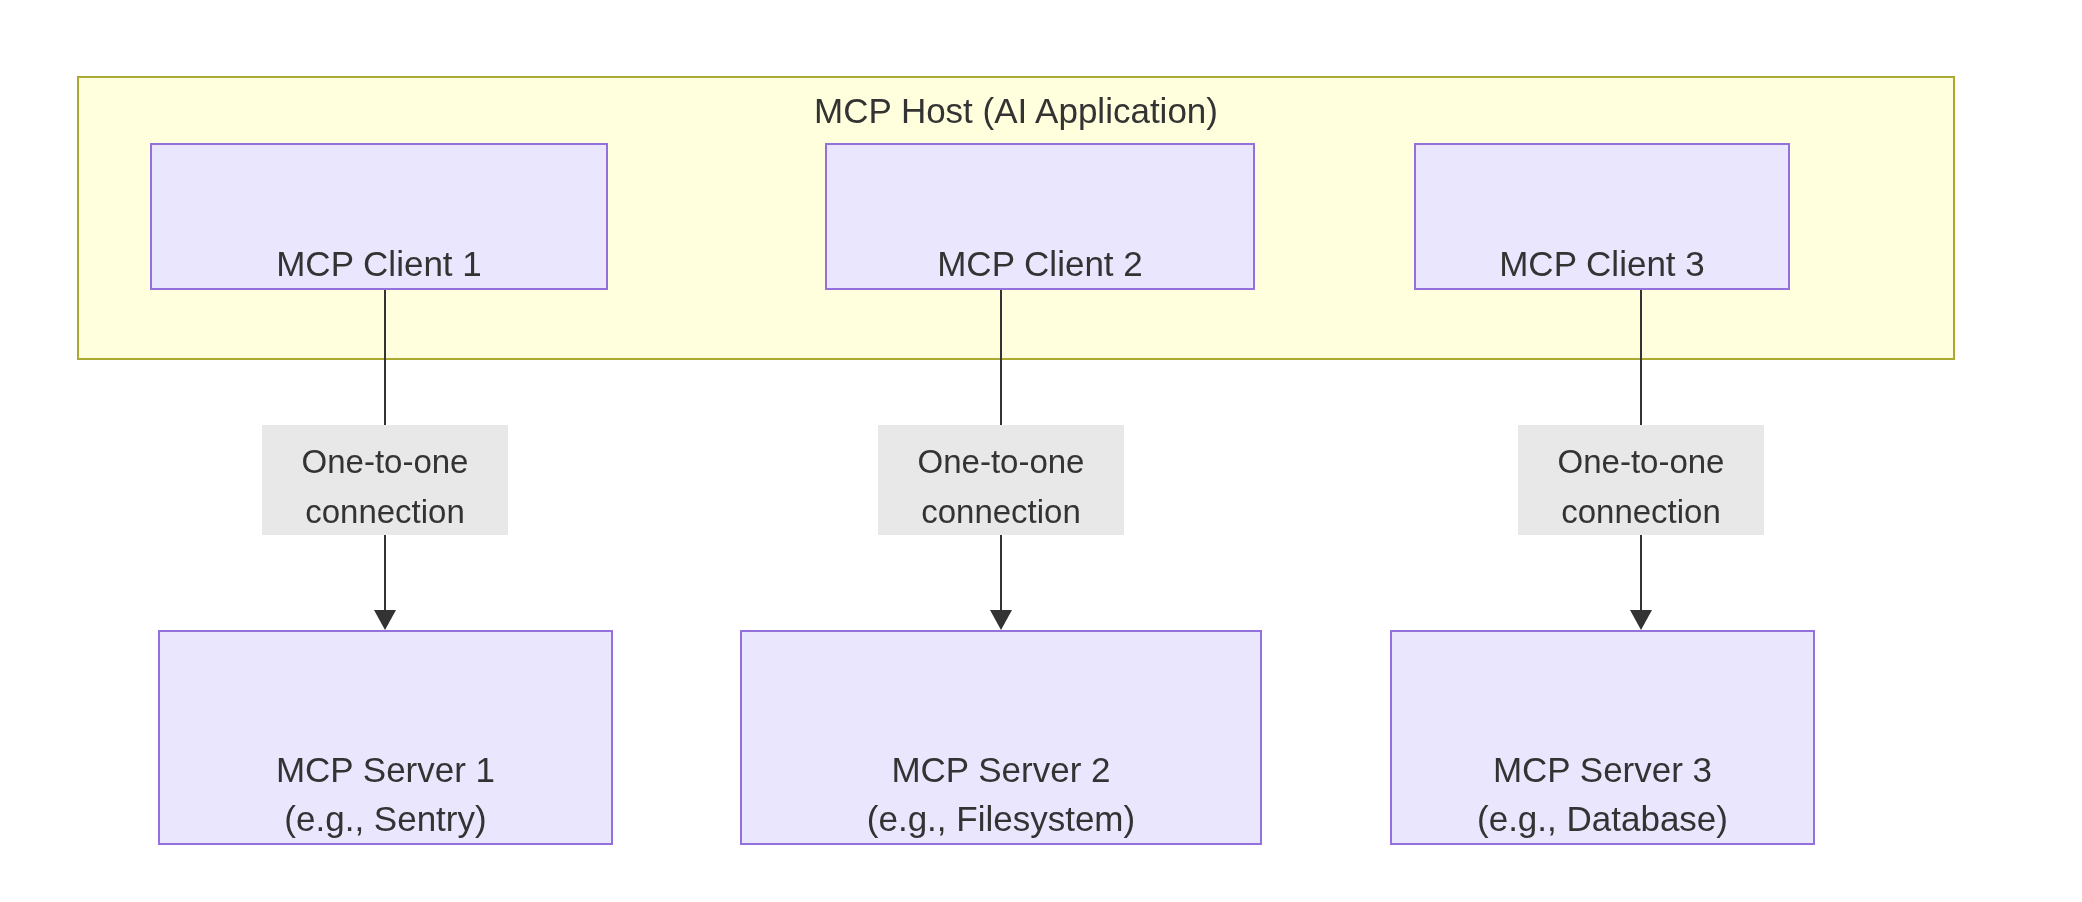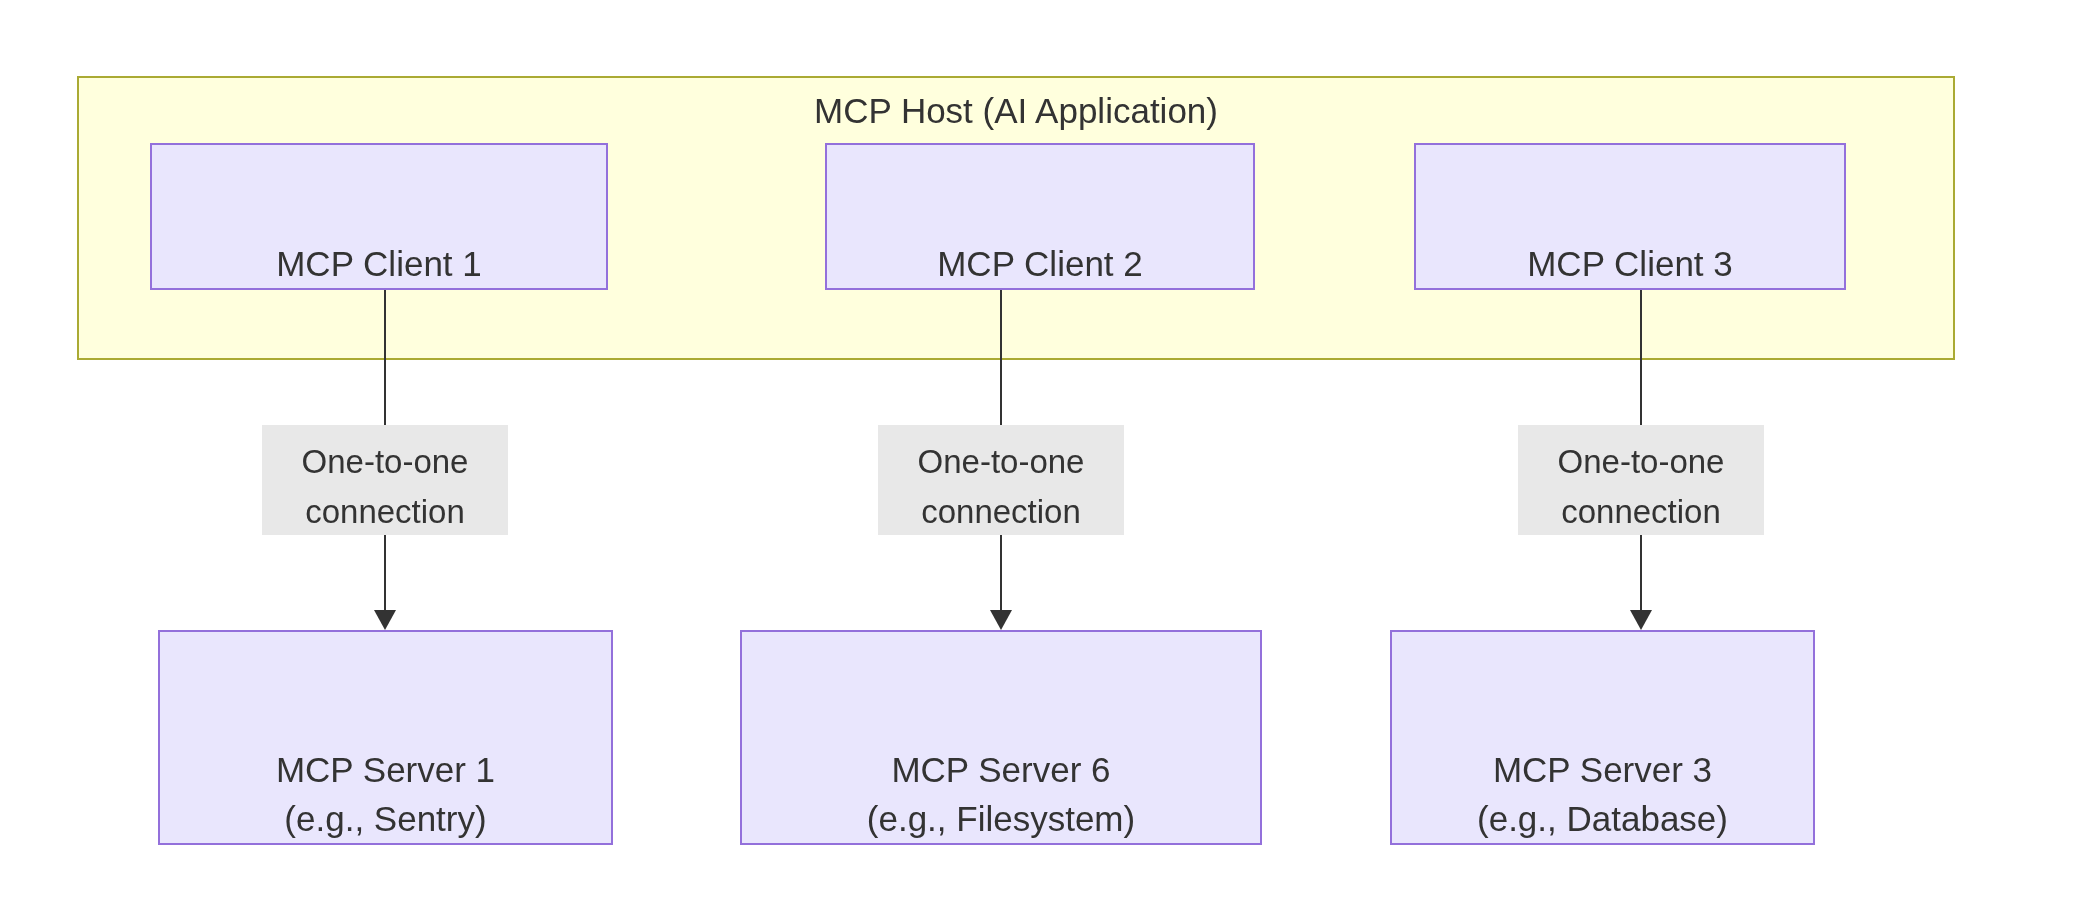--- a/index.html
+++ b/index.html
@@ -97,21 +97,21 @@
   </div>
 
   <div class="node" style="left:150px; top:143px; width:458px; height:147px;">
     <span class="node-label">MCP Client 1</span>
   </div>
 
   <div class="node" style="left:780px; top:143px; width:430px; height:147px;margin-left:45px;">
     <span class="node-label">MCP Client 2</span>
   </div>
 
-  <div class="node" style="left:1414px; top:143px; width:432px; height:147px;">
+  <div class="node" style="left:1414px; top:143px; width:376px; height:147px;">
     <span class="node-label">MCP Client 3</span>
   </div>
 
   <div class="edge-line" style="left:384px; top:290px; height:322px;"></div>
   <div class="edge-arrow" style="left:374px; top:610px;"></div>
   <div class="edge-label" style="left:262px; top:425px; width:246px; height:110px;">One-to-one
 connection</div>
 
   <div class="edge-line" style="left:1000px; top:290px; height:322px;"></div>
   <div class="edge-arrow" style="left:990px; top:610px;"></div>
@@ -122,21 +122,21 @@
   <div class="edge-arrow" style="left:1630px; top:610px;"></div>
   <div class="edge-label" style="left:1518px; top:425px; width:246px; height:110px;">One-to-one
 connection</div>
 
   <div class="node" style="left:158px; top:630px; width:455px; height:215px;">
     <span class="node-label">MCP Server 1
 (e.g., Sentry)</span>
   </div>
 
   <div class="node" style="left:740px; top:630px; width:522px; height:215px;">
-    <span class="node-label">MCP Server 6
+    <span class="node-label">MCP Server 2
 (e.g., Filesystem)</span>
   </div>
 
   <div class="node" style="left:1390px; top:630px; width:425px; height:215px;">
     <span class="node-label">MCP Server 3
 (e.g., Database)</span>
   </div>
 
 </div>
 

